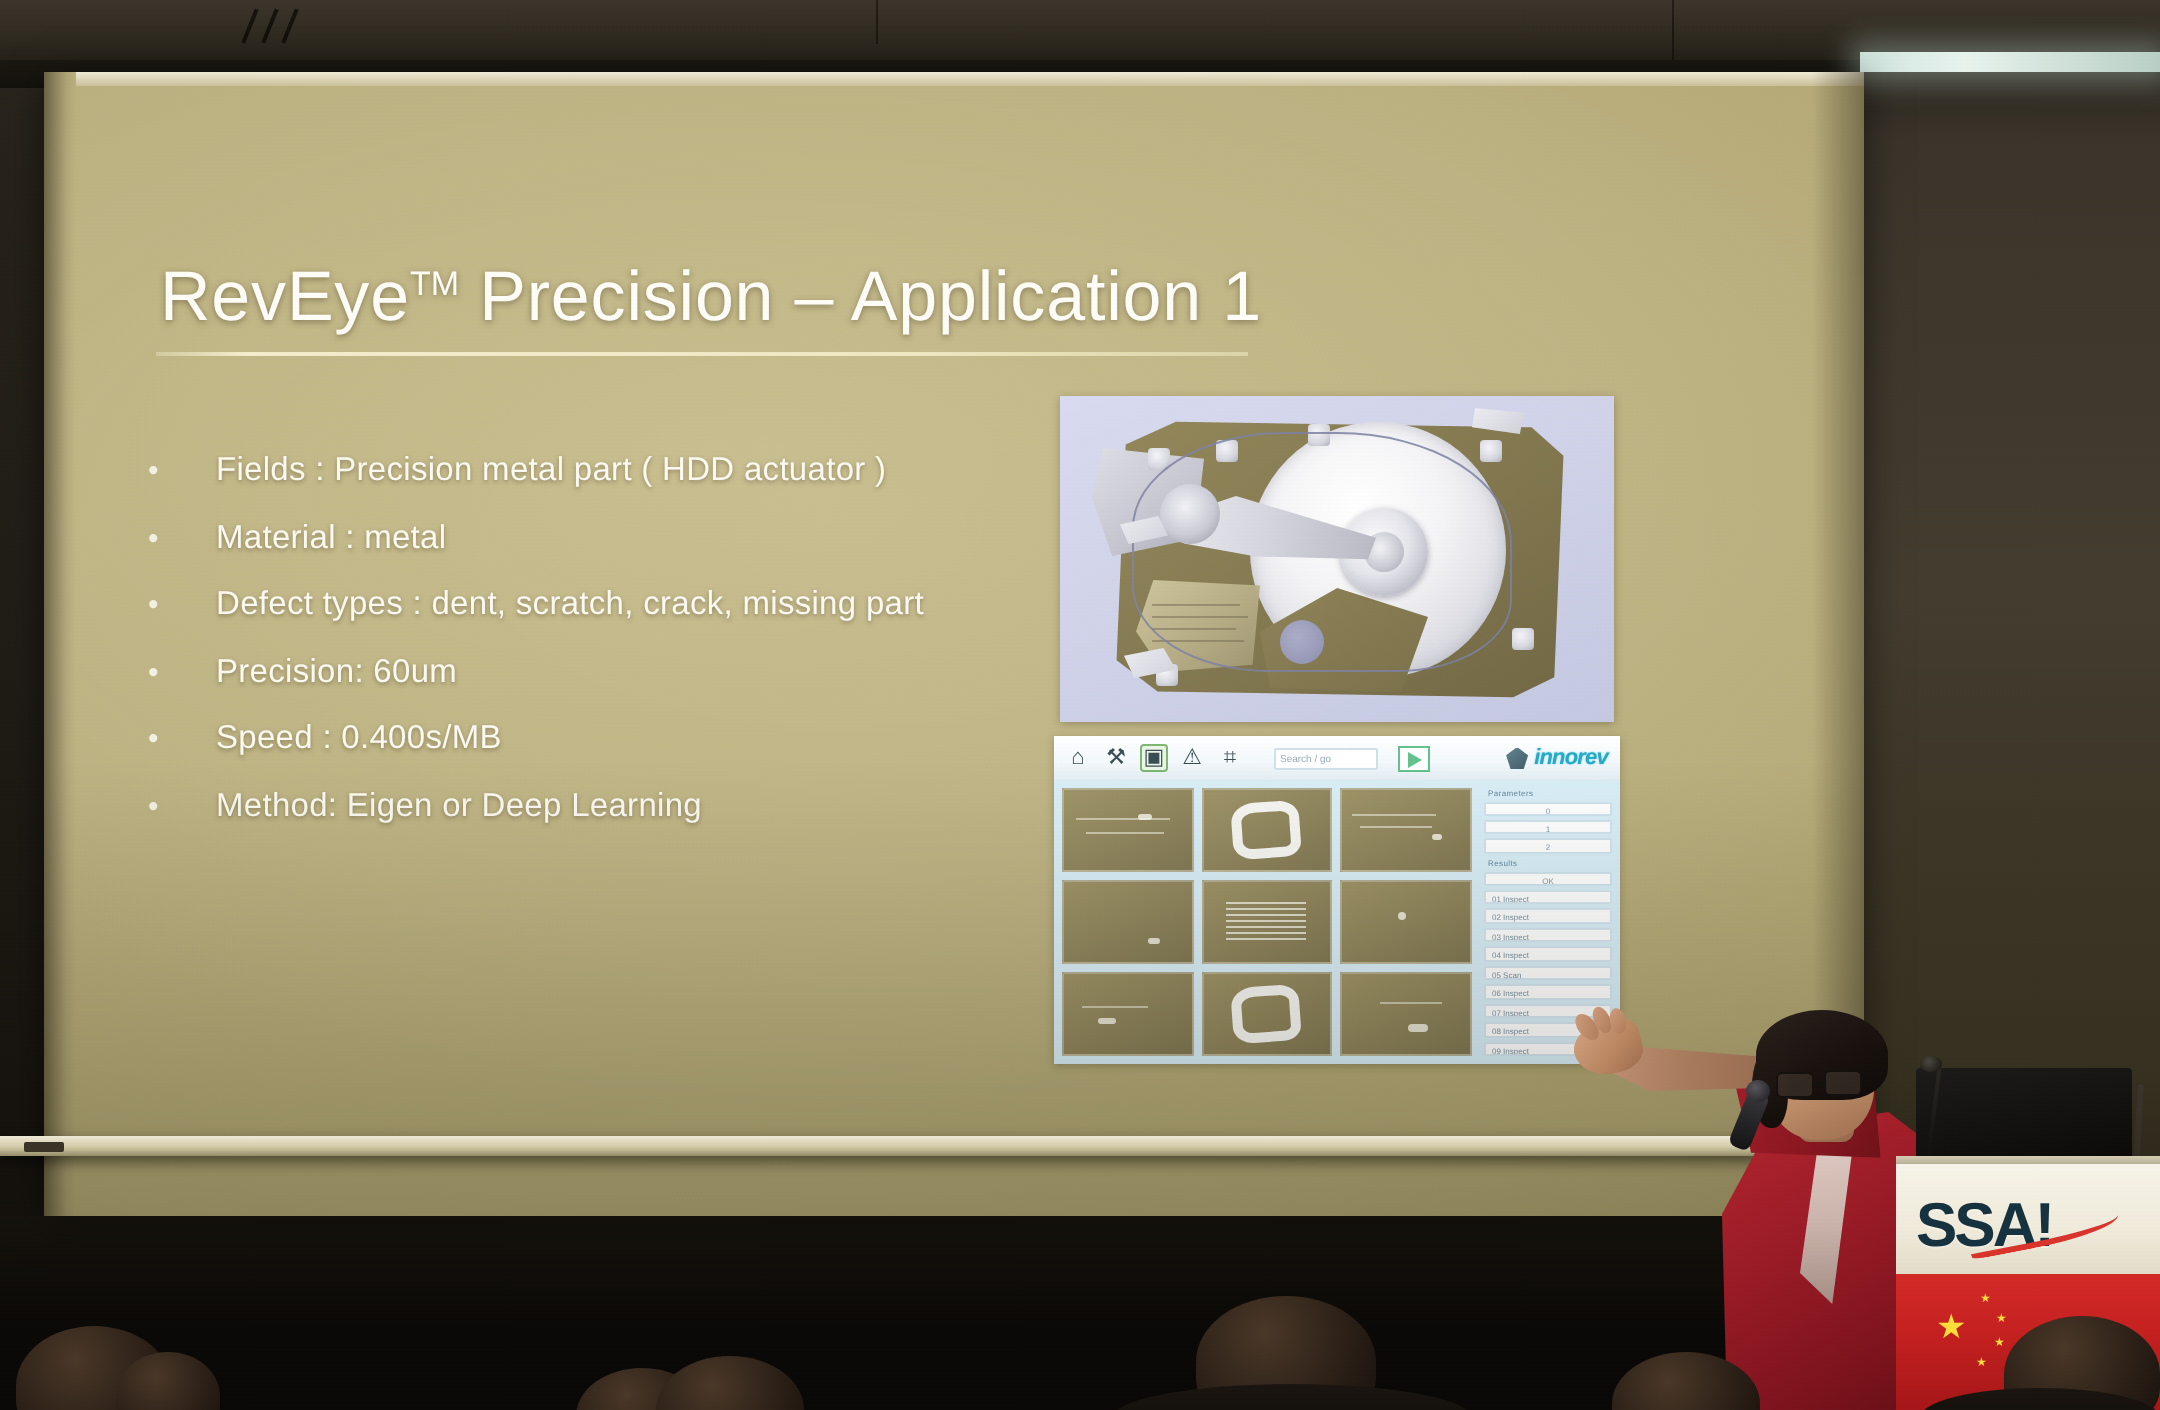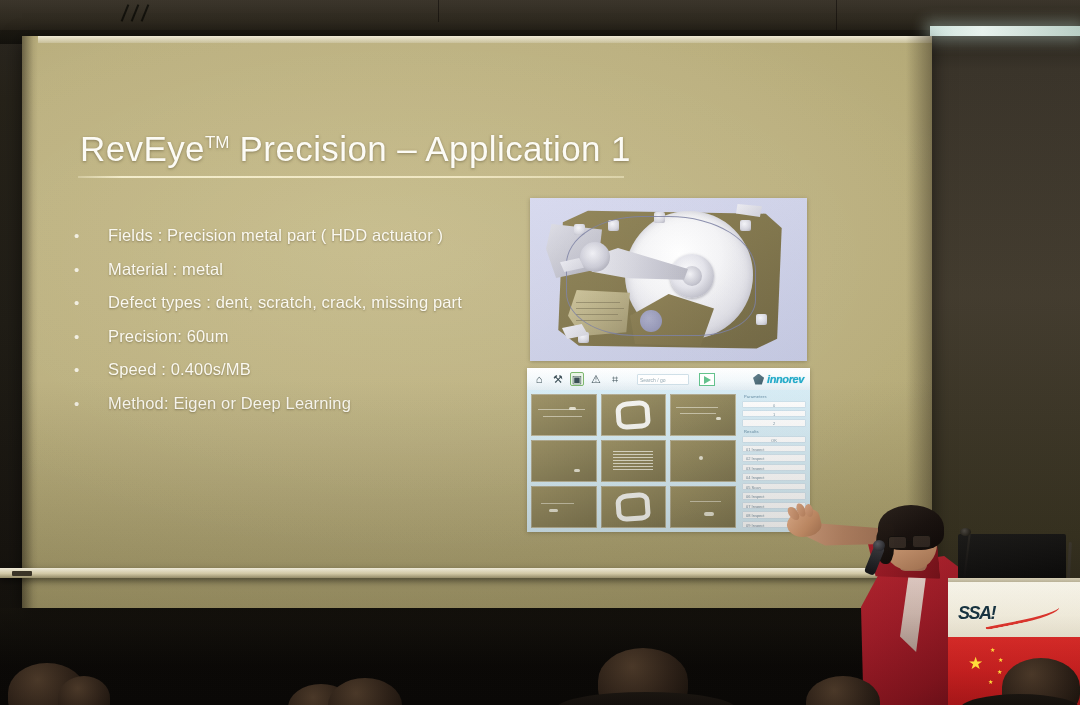--- a/index.html
+++ b/index.html
@@ -586,23 +586,22 @@
     background: linear-gradient(180deg,#d42a27 0%, #c21f1f 50%, #a51618 100%);
   }
   .ssa-logo {
     position: absolute;
     left: 10px; top: 16px;
     width: 110px; height: 32px;
   }
   .ssa-text {
     position: absolute;
     left: 0; top: 0;
-    font-size: 18px;
+    font-size: 31px;
     font-weight: bold;
-    font-style: italic;
     letter-spacing: -1.5px;
     color: #17323f;
     line-height: 30px;
     text-shadow: 0 1px 0 rgba(255,255,255,0.3);
   }
   .ssa-swoosh {
     position: absolute;
     left: 26px; top: 11px;
     width: 76px; height: 14px;
     border-bottom: 3.2px solid #d9342c;

